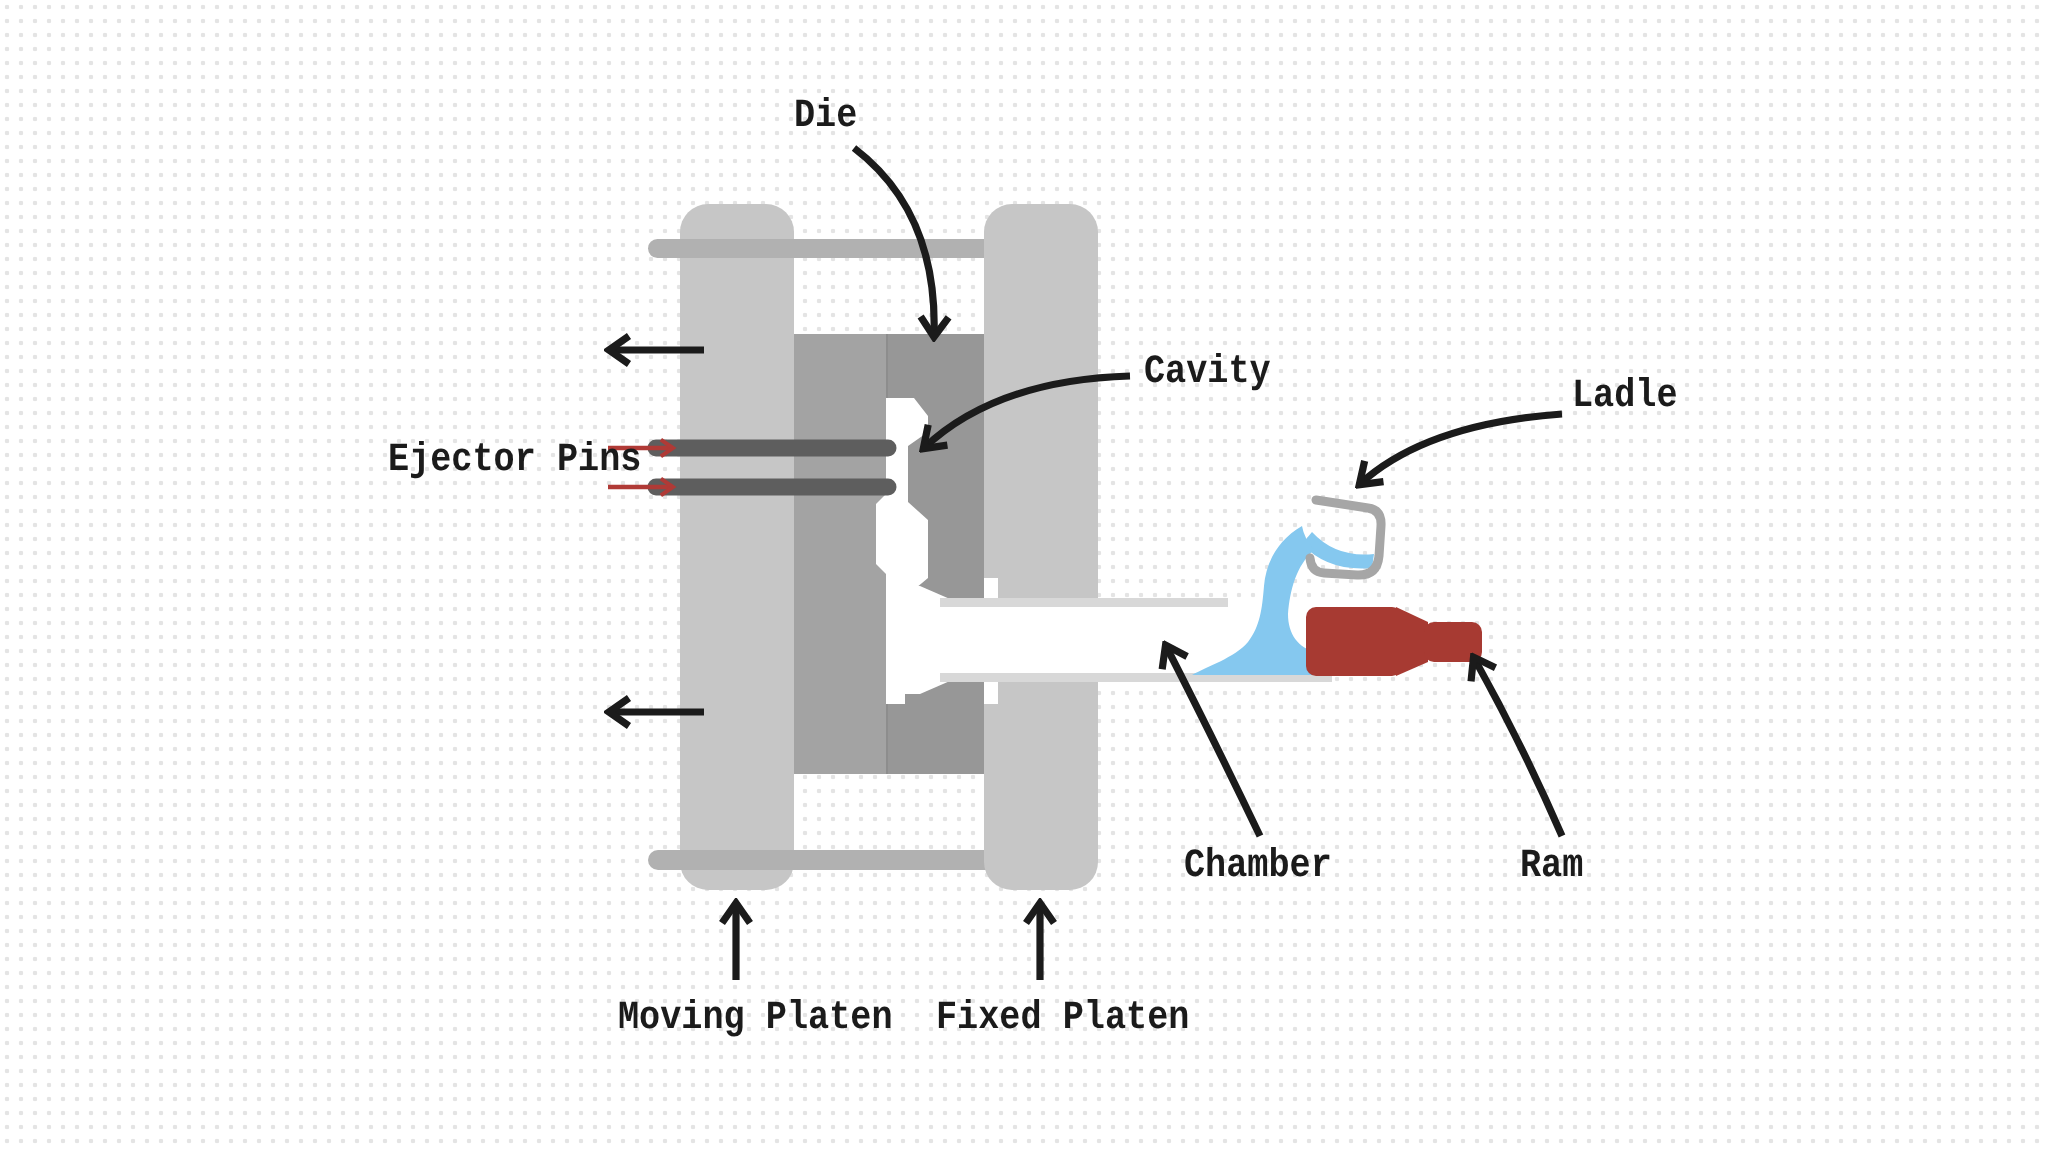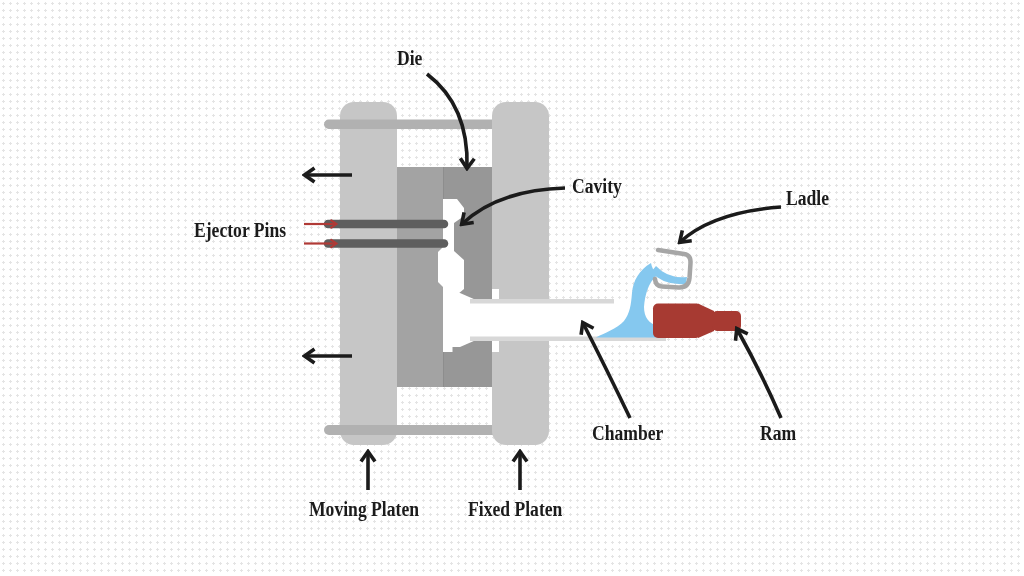--- a/index.html
+++ b/index.html
@@ -1,18 +1,18 @@
 <!DOCTYPE html>
 <html style="--ink: #1b1b1b; --brand-red: #c23b2c; --platen-gray: #c6c6c6; --tiebar-gray: #b1b1b1; --die-left-gray: #a3a3a3; --die-right-gray: #979797; --pin-gray: #5e5e5e; --pin-arrow-red: #b03a36; --melt-blue: #85c8ef; --ram-red: #a73a32; --chamber-outline-gray: #d8d8d8; --ladle-gray: #a6a6a6;"><head>
 <meta charset="utf-8">
 <style>
   html,body{margin:0;padding:0;background:#ffffff;}
   .stage{
     position:relative;width:1024px;height:576px;overflow:hidden;
-    font-family:Liberation Serif, serif;
+    font-family:Liberation Mono, monospace;
     background-color:#ffffff;
     background-image:radial-gradient(#e4e4e4 1px, rgba(255,255,255,0) 1.3px);
     background-size:7px 7px;
   }
   .diagram-svg{position:absolute;left:0;top:0;}
   .lbl{
     position:absolute;font-weight:bold;font-size:20px;line-height:1.05;
     color:var(--ink,#1b1b1b);white-space:nowrap;letter-spacing:0px;
     transform:scaleX(0.88);transform-origin:left top;
   }

